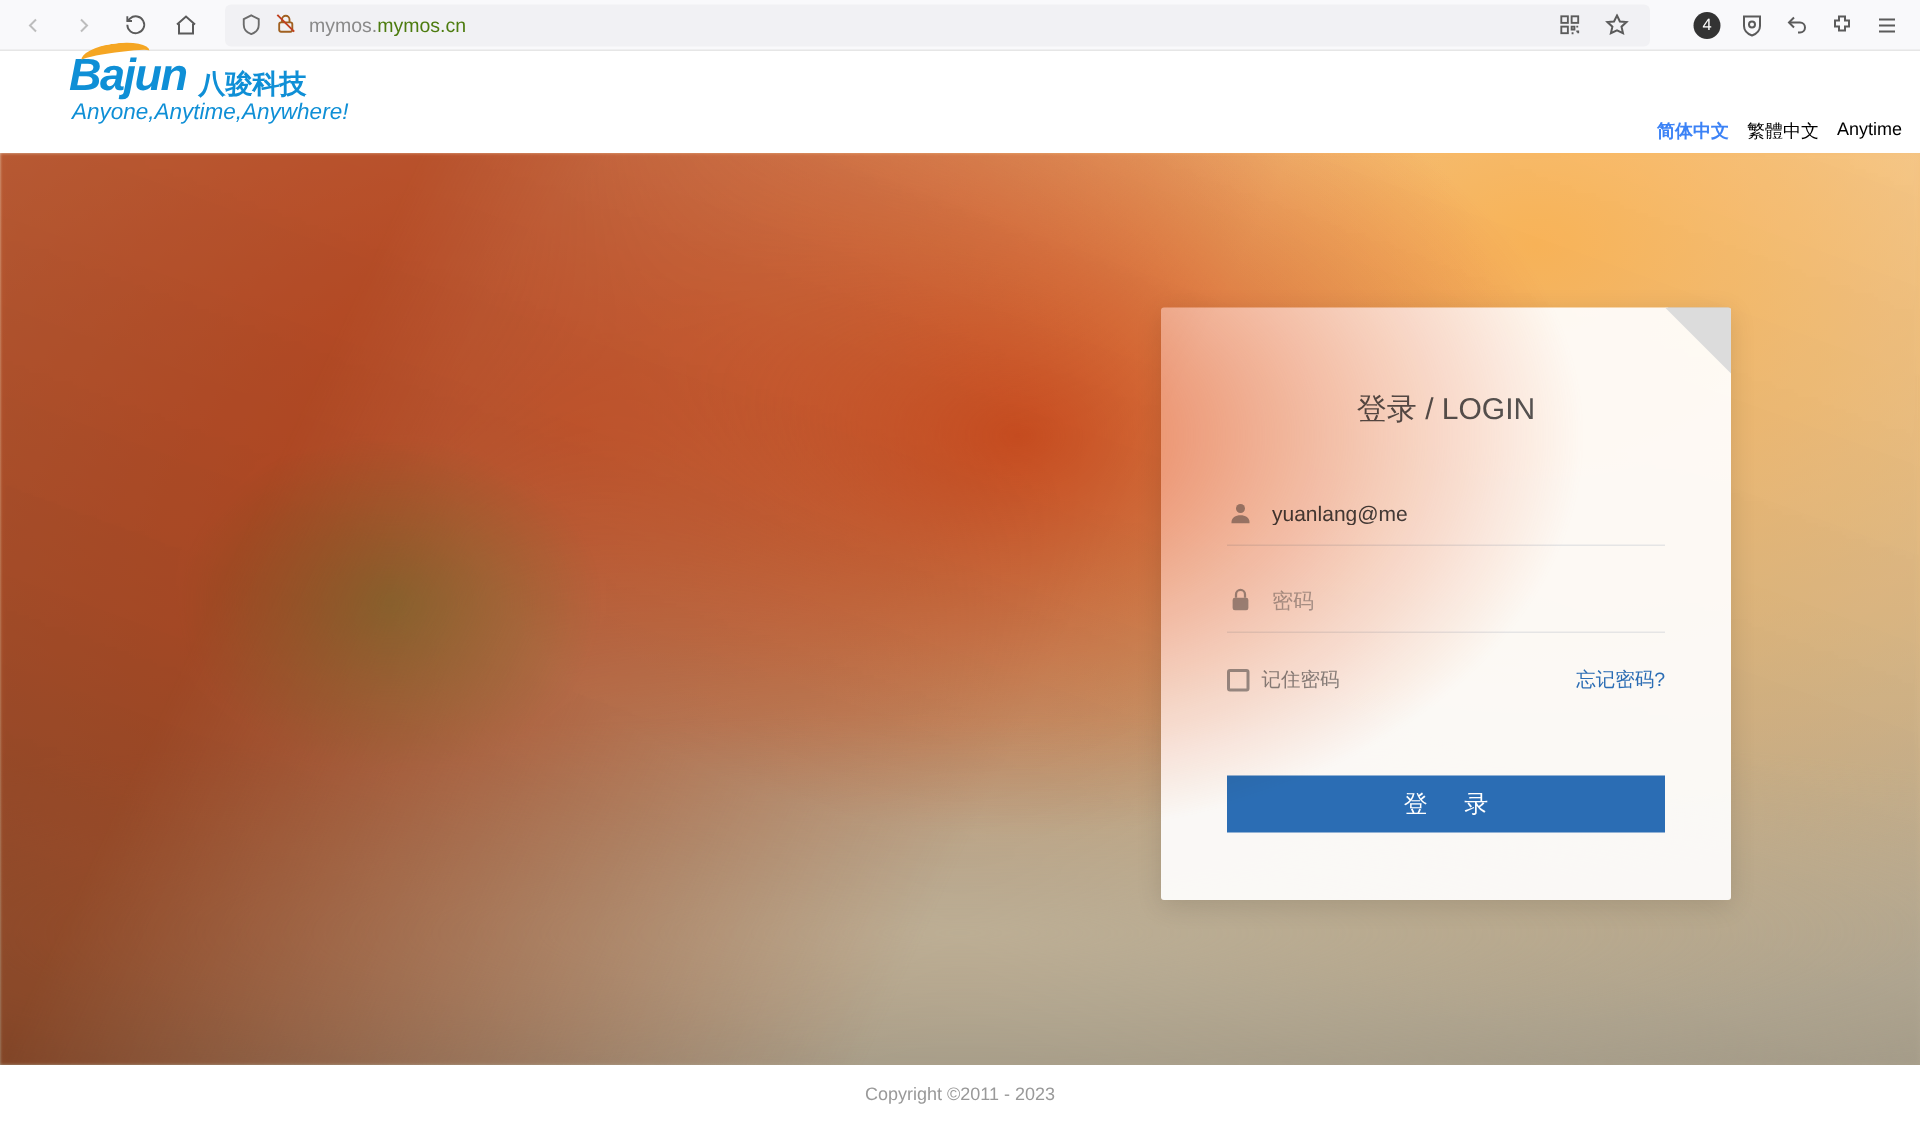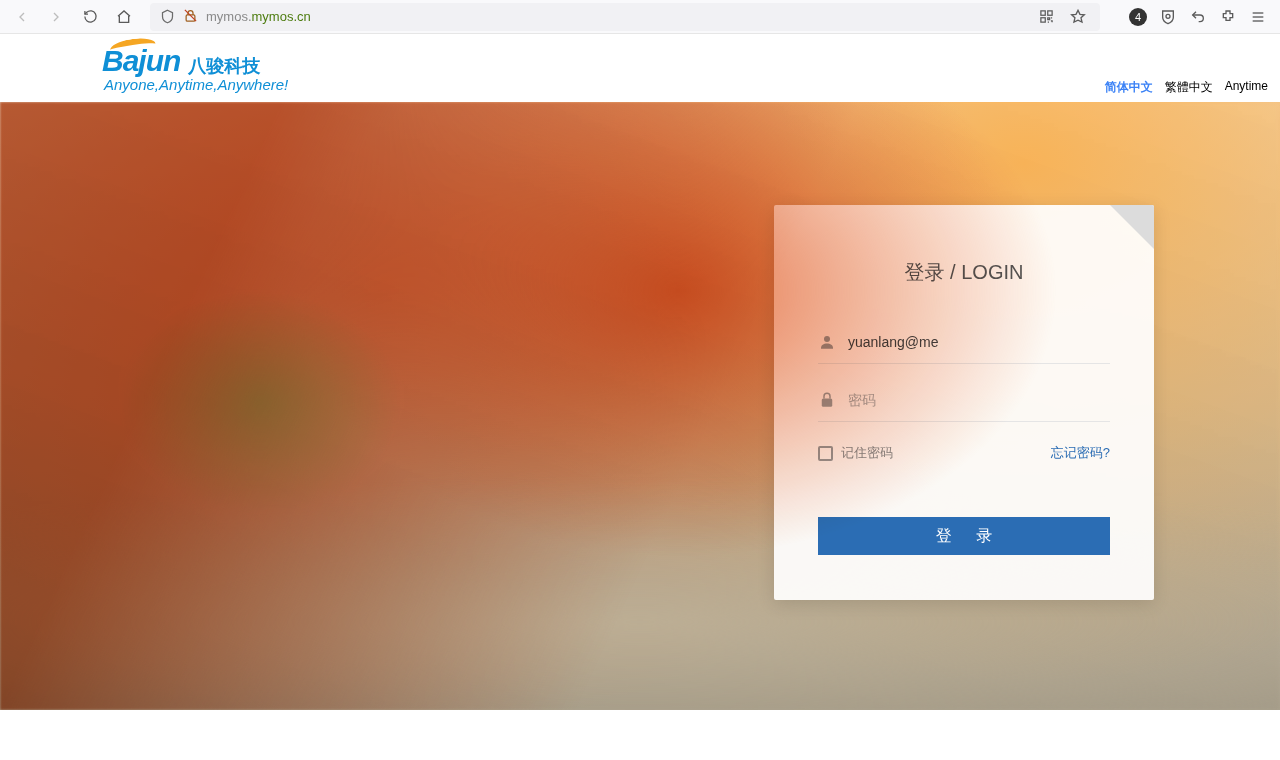--- a/index.html
+++ b/index.html
@@ -49,23 +49,22 @@
     width: 18px; height: 18px; border-radius: 50%;
     background: #333; color: #fff;
     font-size: 11px; display: flex; align-items: center; justify-content: center;
   }
   .bb-sep { width: 10px; }
 
   
   .page-header {
     height: 68px;
     display: flex;
-    align-items: center;
     justify-content: space-between;
-    padding: 0 16px 0 102px;
+    padding: 0 16px 0 46px;
     position: relative;
   }
   .logo-block { display: flex; flex-direction: column; }
   .logo-row { display: flex; align-items: flex-end; gap: 8px; }
   .logo-main { font-size: 30px; font-weight: 800; font-style: italic; letter-spacing: -1px; color: #0f8fd6; position: relative; }
   .logo-swoosh {
     position: absolute; width: 46px; height: 16px;
     border-top: 6px solid #f5a623; border-radius: 50%;
     top: -5px; left: 8px; transform: rotate(-8deg);
   }
@@ -344,13 +343,14 @@
         <span>记住密码</span>
       </label>
       <a href="#" class="forgot">忘记密码?</a>
     </div>
 
     <button class="login-btn">登 录</button>
   </div>
 </div>
 
 <div class="footer">
+  <div>Copyright ©2011 - 2023</div>
 </div>
 
 </body></html>

